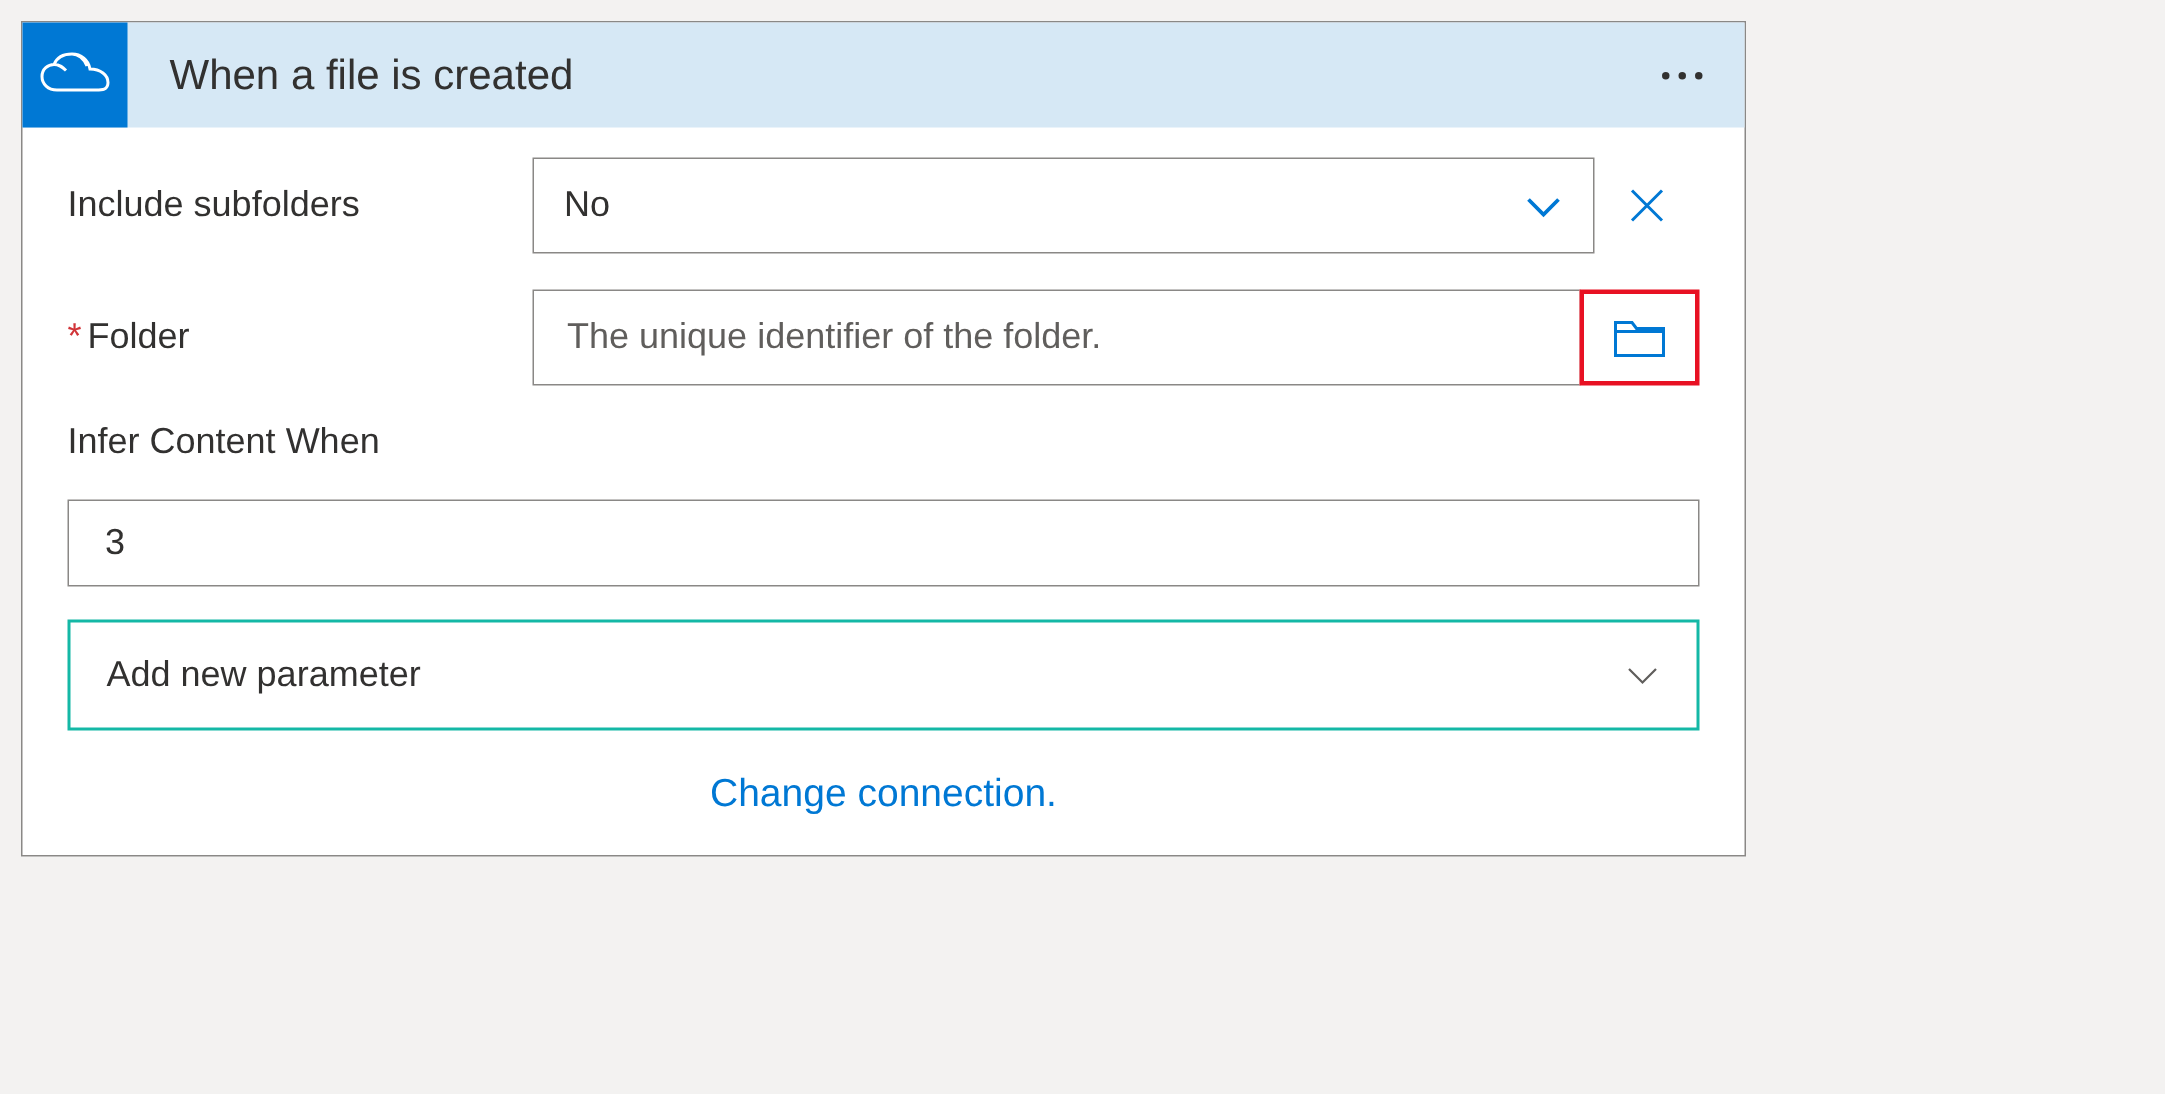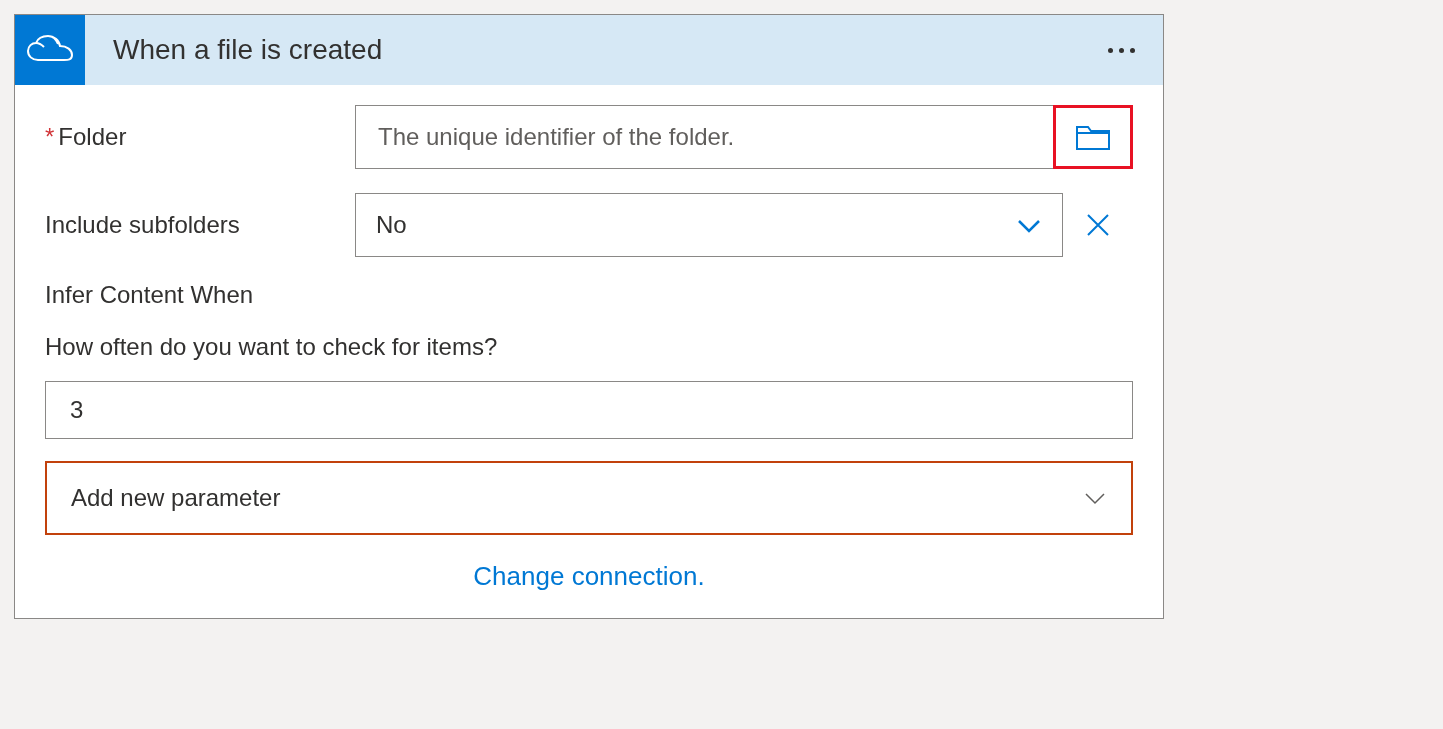--- a/index.html
+++ b/index.html
@@ -148,21 +148,21 @@
       border: 1px solid #8a8886;
       display: flex;
       align-items: center;
       justify-content: space-between;
       padding: 0 24px;
       cursor: pointer;
       background: #fff;
     }
     .add-param {
       height: 74px;
-      border: 2px solid #c2410c;
+      border: 2px solid #14b8a6;
       display: flex;
       align-items: center;
       justify-content: space-between;
       padding: 0 24px;
       cursor: pointer;
       margin-bottom: 26px;
       background: #fff;
     }
     .add-param-label {
       font-size: 24px;
@@ -233,57 +233,56 @@
     </div>
     <div class="header-title">When a file is created</div>
     <div class="header-menu">
       <span></span>
         <span></span>
         <span></span>
     </div>
   </div>
 
   <div class="card-body">
-
-    <div class="form-row">
-      <div class="form-label">
-        <span class="required">*</span><span>Folder</span>
-      </div>
-      <div class="input-wrap">
-        <input type="text" class="text-input" placeholder="The unique identifier of the folder." style="">
-        <div class="browse-box">
-          <svg class="folder-icon" viewBox="0 0 36 28">
-            <path d="M2 6 L2 26 L34 26 L34 8 L16 8 L13 4 L2 4 Z M2 10 L34 10"></path>
-          </svg>
-        </div>
-      </div>
-    </div>
 
     <div class="form-row">
       <div class="form-label">Include subfolders</div>
       <div class="input-wrap">
         <div class="select-box">
           <span class="select-value">No</span>
           <svg class="chevron-blue" viewBox="0 0 26 26">
             <path d="M3 9 L13 19 L23 9"></path>
           </svg>
         </div>
         <div class="remove-btn">
           <svg class="x-icon" viewBox="0 0 26 26">
             <path d="M3 3 L23 23 M23 3 L3 23"></path>
           </svg>
         </div>
       </div>
     </div>
 
     <div class="form-row">
+      <div class="form-label">
+        <span class="required">*</span><span>Folder</span>
+      </div>
+      <div class="input-wrap">
+        <input type="text" class="text-input" placeholder="The unique identifier of the folder." style="">
+        <div class="browse-box">
+          <svg class="folder-icon" viewBox="0 0 36 28">
+            <path d="M2 6 L2 26 L34 26 L34 8 L16 8 L13 4 L2 4 Z M2 10 L34 10"></path>
+          </svg>
+        </div>
+      </div>
+    </div>
+
+    <div class="form-row">
       <div class="form-label">Infer Content When</div>
     </div>
 
-    <div class="section-label">How often do you want to check for items?</div>
 
     <div class="interval-row">
       <input type="text" class="interval-input" value="3" style="">
     </div>
 
     <div class="add-param">
       <span class="add-param-label">Add new parameter</span>
       <svg class="chevron-gray" viewBox="0 0 24 24">
         <path d="M3 8 L12 17 L21 8"></path>
       </svg>

